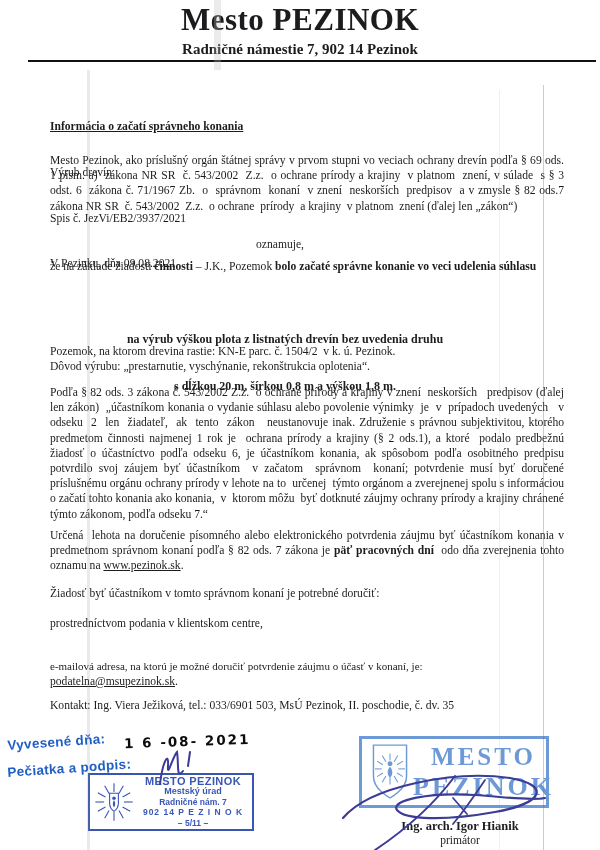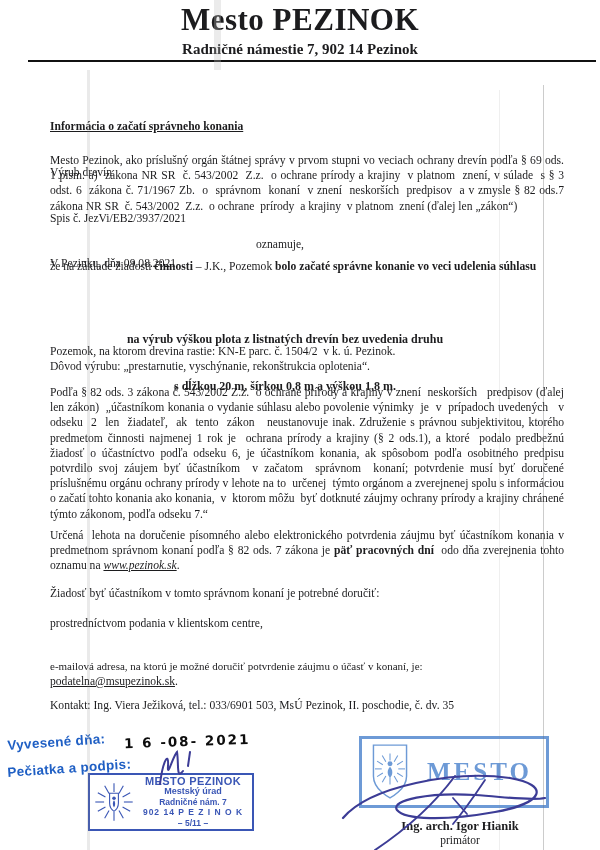--- a/index.html
+++ b/index.html
@@ -112,21 +112,21 @@
   <div class="txt centerbold">
     <div>na výrub výškou plota z listnatých drevín bez uvedenia druhu</div>
     <div>s dĺžkou 20 m, šírkou 0,8 m a výškou 1,8 m.</div>
   </div>
 
   <div class="txt parcel">Pozemok, na ktorom drevina rastie: KN-E parc. č. 1504/2  v k. ú. Pezinok.</div>
   <div class="txt reason">Dôvod výrubu: „prestarnutie, vyschýnanie, rekonštrukcia oplotenia“.</div>
 
   <p class="txt just p3">Podľa § 82 ods. 3 zákona č. 543/2002 Z.z.  o ochrane prírody a krajiny v znení  neskorších   predpisov (ďalej len zákon)  „účastníkom konania o vydanie súhlasu alebo povolenie výnimky  je  v  prípadoch uvedených   v odseku  2  len  žiadateľ,  ak  tento  zákon   neustanovuje inak. Združenie s právnou subjektivitou, ktorého predmetom činnosti najmenej 1 rok je  ochrana prírody a krajiny (§ 2 ods.1), a ktoré  podalo predbežnú žiadosť o účastníctvo podľa odseku 6, je účastníkom konania, ak spôsobom podľa osobitného predpisu potvrdilo svoj záujem byť účastníkom  v začatom  správnom  konaní; potvrdenie musí byť doručené príslušnému orgánu ochrany prírody v lehote na to  určenej  týmto orgánom a zverejnenej spolu s informáciou o začatí tohto konania ako konania,  v  ktorom môžu  byť dotknuté záujmy ochrany prírody a krajiny chránené týmto zákonom, podľa odseku 7.“</p>
 
-  <p class="txt just p4"><span>Určená  lehota na doručenie písomného alebo elektronického potvrdenia záujmu byť účastníkom konania v predmetnom správnom konaní podľa § 82 ods. 7 zákona je </span><span style="font-weight: bold;">päť pracovných dní</span><span>  odo dňa zverejnenia tohto oznamu na </span><span style="text-decoration: underline; font-style: italic;">www.pezinok.sk</span><span>.</span></p>
+  <p class="txt just p4"><span>Určená  lehota na doručenie písomného alebo elektronického potvrdenia záujmu byť účastníkom konania v predmetnom správnom konaní podľa § 82 ods. 7 zákona je </span><span style="font-weight: bold;">päť pracovných dní</span><span>  odo dňa zverejnenia tohto oznamu na </span><span style="text-decoration: underline;">www.pezinok.sk</span><span>.</span></p>
 
   <div class="txt dintro">Žiadosť byť účastníkom v tomto správnom konaní je potrebné doručiť:</div>
   <div class="txt dcc">prostredníctvom podania v klientskom centre,</div>
   <div class="txt emaddr"><span style="text-decoration: underline;">podatelna@msupezinok.sk</span><span>.</span></div>
   <div class="txt emintro">e-mailová adresa, na ktorú je možné doručiť potvrdenie záujmu o účasť v konaní, je:</div>
 
   <div class="txt contact">Kontakt: Ing. Viera Ježiková, tel.: 033/6901 503, MsÚ Pezinok, II. poschodie, č. dv. 35</div>
 
   <div class="blue-label posted">Vyvesené dňa:</div>
   <div class="datestamp">1 6 -08- 2021</div>
@@ -181,20 +181,21 @@
         <line x1="18" y1="19.1" x2="14.5" y2="13"></line>
           <line x1="22" y1="18" x2="22" y2="11"></line>
         <line x1="26" y1="19.1" x2="29.5" y2="13"></line>
           <line x1="28.9" y1="22" x2="34.5" y2="18.5"></line>
       </g>
       <circle cx="22" cy="21" r="2.4" fill="currentColor" stroke="none"></circle>
       <path d="M22,24 C19,27 19,32 22,34.5 C25,32 25,27 22,24 Z" fill="currentColor" stroke="none"></path>
     </svg>
     <div class="city-text">
       <div class="cst1">MESTO</div>
+      <div class="cst2">PEZINOK</div>
     </div>
   </div>
 
   <svg class="sig2" viewBox="0 0 225 82" fill="none">
     <path d="M8,50 C35,18 120,2 175,10 C215,17 210,35 160,44 C110,53 70,52 62,42 C55,32 95,24 140,27 C170,29 195,33 210,30" stroke="currentColor" stroke-width="2.2" stroke-linecap="round"></path>
     <path d="M120,8 C100,35 70,62 40,82" stroke="currentColor" stroke-width="2" stroke-linecap="round"></path>
     <path d="M150,12 C138,30 128,44 118,56 M118,30 L132,46" stroke="currentColor" stroke-width="1.8" stroke-linecap="round"></path>
   </svg>
 
   <div class="signer">Ing. arch. Igor Hianik</div>

